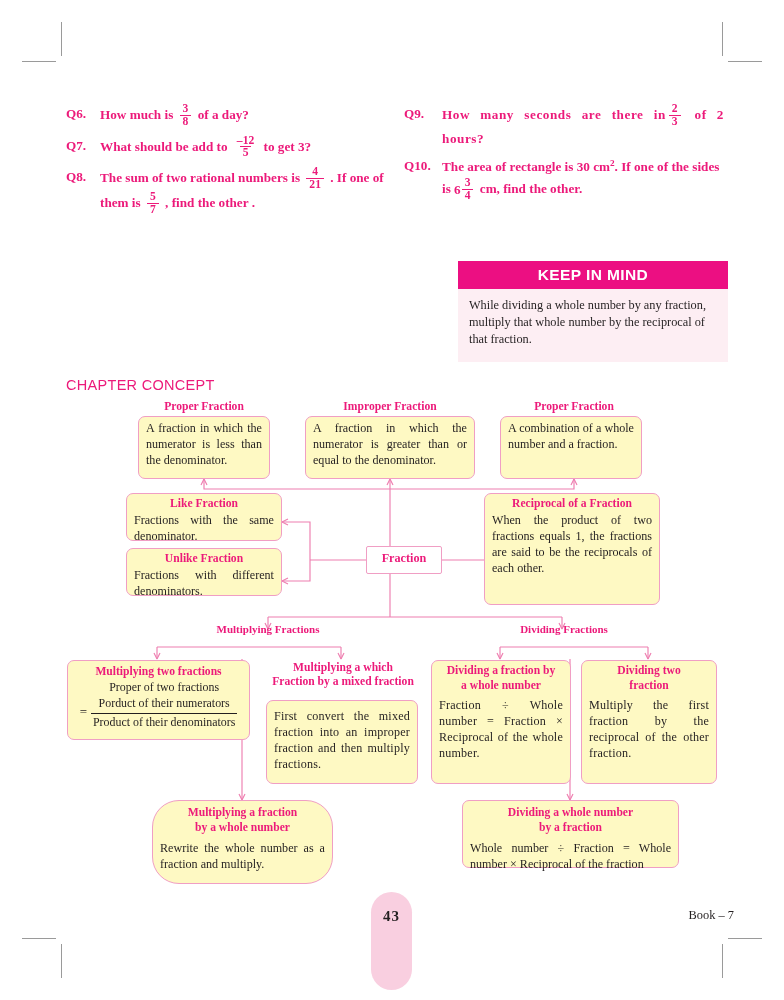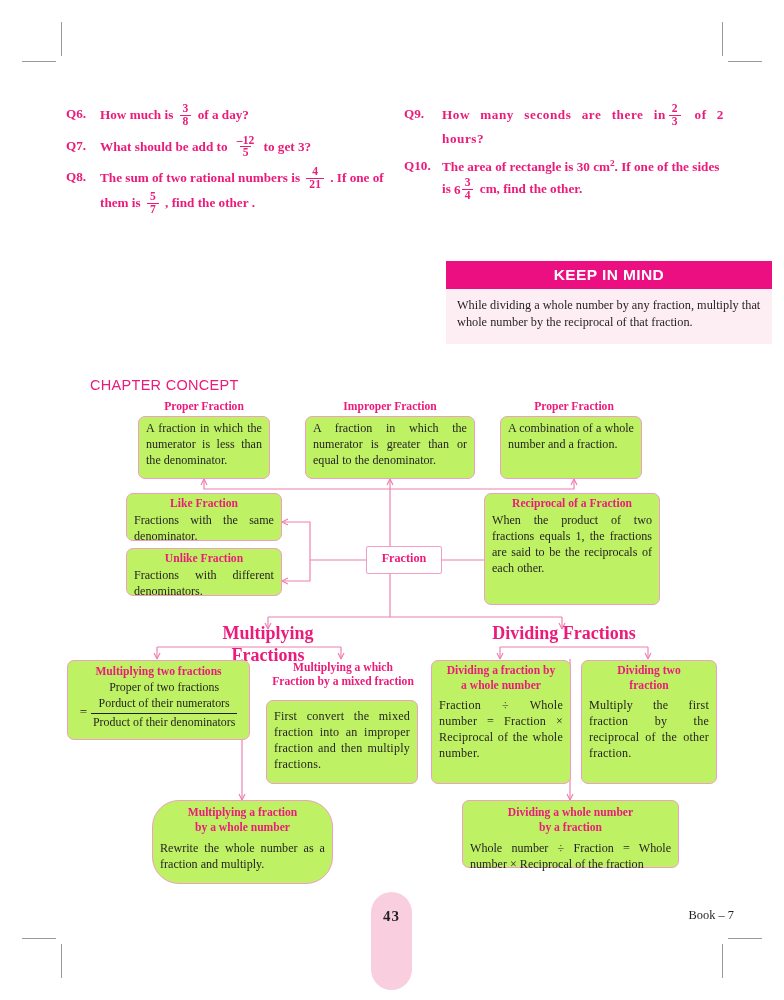--- a/index.html
+++ b/index.html
@@ -53,21 +53,21 @@
     font-size: 11.6px;
   }
   .frac .num { padding: 0 3px; }
   .frac .den { padding: 0 3px; border-top: 1.1px solid #ec1a7a; }
   .mixed { display: inline-flex; align-items: center; vertical-align: middle; }
   sup.sq { font-size: .7em; vertical-align: super; }
 
   
   #kim {
     position: absolute;
-    left: 446px; top: 261px; width: 326px;
+    left: 458px; top: 261px; width: 270px;
   }
   #kim .kim-head {
     background: #ec0f82;
     color: #ffffff;
     text-align: center;
     font-family: "Liberation Sans", sans-serif;
     font-weight: bold;
     font-size: 15.5px;
     letter-spacing: .4px;
     padding: 6px 0 6px;
@@ -82,33 +82,32 @@
   }
 
   
   #cc-title {
     position: absolute;
     left: 66px; top: 377px;
     color: #ec1a7a;
     font-family: "Liberation Sans", sans-serif;
     font-size: 14.5px;
     letter-spacing: .3px;
-    margin-left: 24px;
   }
 
   
   #diagram { position: absolute; left: 0; top: 0; width: 784px; height: 1000px; }
   #wires { position: absolute; left: 0; top: 0; }
 
   .node {
     position: absolute;
     box-sizing: border-box;
     border: 1px solid #f09ec4;
     border-radius: 7px;
-    background: #bef264;
+    background: #fef9c3;
     padding: 3px 7px 4px;
   }
   .node .hd {
     color: #ec1a7a;
     font-weight: bold;
     font-size: 11.6px;
     text-align: center;
     line-height: 1.2;
     margin-bottom: 1px;
   }
@@ -122,21 +121,21 @@
   .node .bd.wide { letter-spacing: .2px; }
 
   .caption {
     position: absolute;
     color: #ec1a7a;
     font-weight: bold;
     font-size: 11.6px;
     text-align: center;
     line-height: 1.2;
   }
-  .caption.big { font-size: 18px; }
+  .caption.big { font-size: 11px; }
 
   
   #hub {
     position: absolute;
     border: 1px solid #f09ec4;
     background: #fff;
     border-radius: 2px;
     color: #ec1a7a;
     font-weight: bold;
     font-size: 12.2px;

